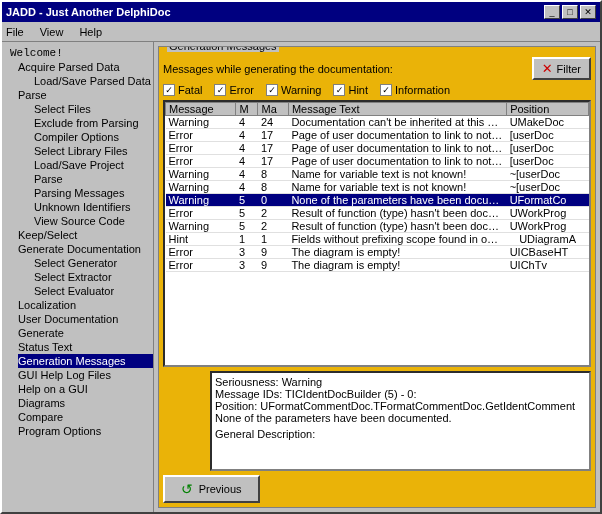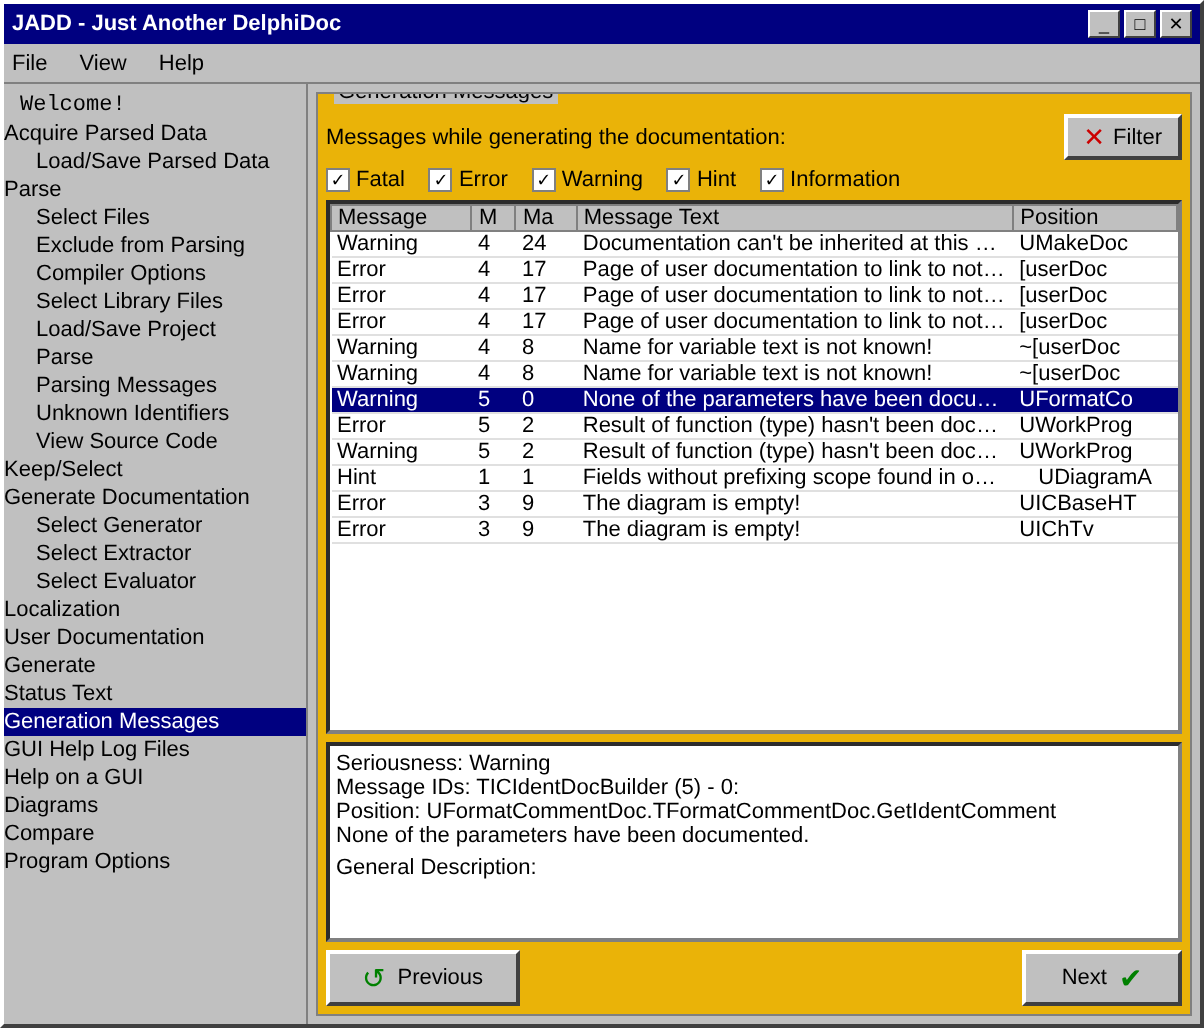--- a/index.html
+++ b/index.html
@@ -84,20 +84,21 @@
     .sidebar-welcome {
       padding: 1px 8px;
       font-size: 11px;
       font-family: Liberation Mono, monospace;
     }
     .sidebar-item {
       padding: 1px 0;
       cursor: pointer;
       font-size: 11px;
       white-space: nowrap;
+      margin-left: 16px;
     }
     .sidebar-item.active {
       background: #000080;
       color: #fff;
     }
     .sidebar-item.indent1 { padding-left: 16px; }
     .right-panel {
       flex: 1;
       display: flex;
       flex-direction: column;
@@ -203,20 +204,21 @@
     }
     .detail-panel {
       height: 100px;
       border: 2px inset #808080;
       background: #fff;
       margin-top: 4px;
       padding: 3px;
       font-size: 11px;
       overflow-y: auto;
       flex-shrink: 0;
+      margin-left: 47px;
     }
     .bottom-buttons {
       display: flex;
       justify-content: space-between;
       padding: 4px 0 0 0;
       flex-shrink: 0;
     }
     .nav-btn {
       background: #c0c0c0;
       border: 2px solid #fff;
@@ -428,21 +430,17 @@
           <div>Position: UFormatCommentDoc.TFormatCommentDoc.GetIdentComment</div>
           <div>None of the parameters have been documented.</div>
           <div style="margin-top:4px;">General Description:</div>
         </div>
 
         <div class="bottom-buttons">
           <button class="nav-btn">
             <span class="nav-icon-prev">↺</span>
             <span>Previous</span>
           </button>
-          <button class="nav-btn">
-            <span>Next</span>
-            <span class="nav-icon-next">✔</span>
-          </button>
         </div>
       </div>
     </div>
   </div>
 </div>
 
 </body></html>

